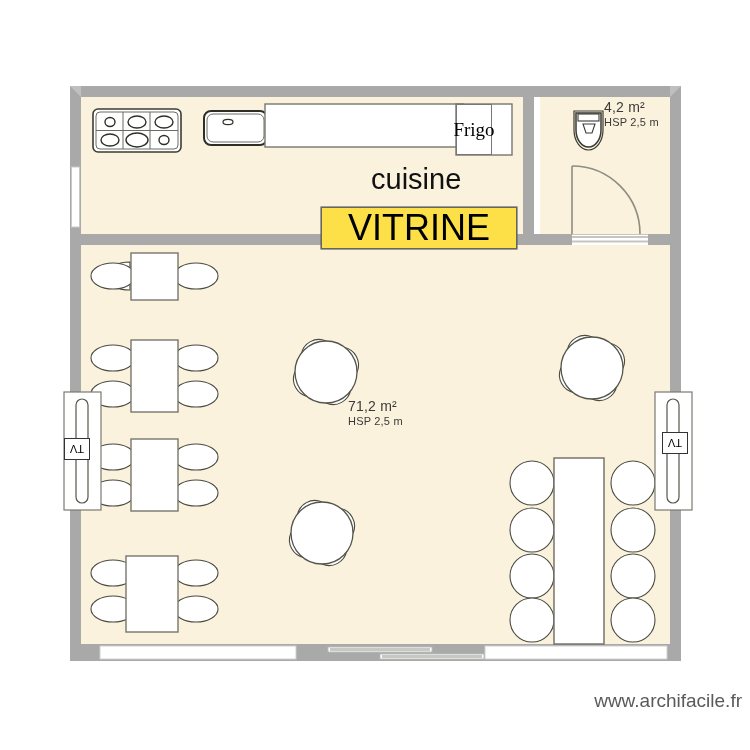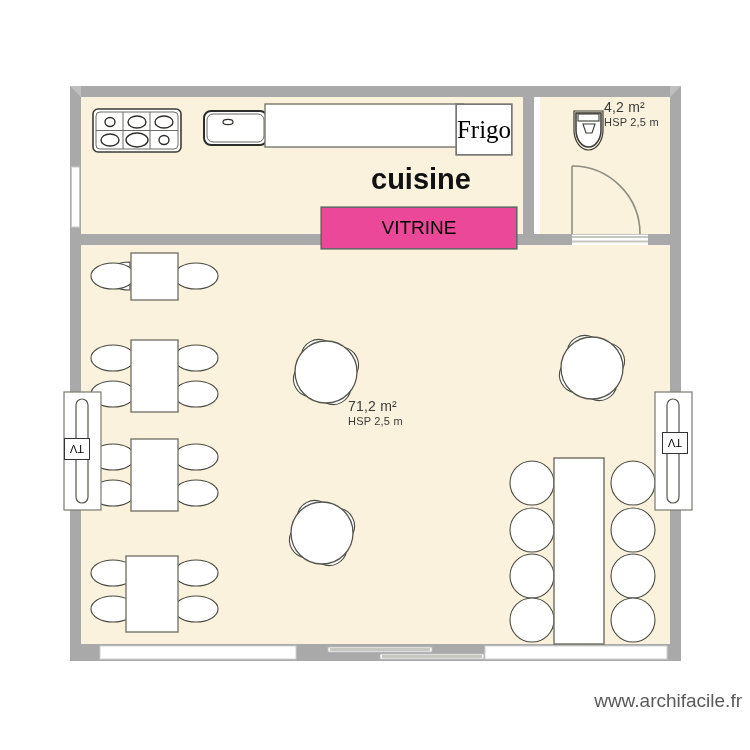--- a/index.html
+++ b/index.html
@@ -30,51 +30,50 @@
     white-space: nowrap;
     color: #000000;
     line-height: 1;
   }
   #label-cuisine {
     left: 371px;
     top: 165px;
     font-size: 29px;
     font-family: "Liberation Sans", sans-serif;
     color: #111;
-    font-weight: bold;
   }
   #label-vitrine {
     position: absolute;
     left: 321px;
     top: 207px;
     width: 196px;
     height: 42px;
-    background: #ec4899;
+    background: #fde047;
     border: 1px solid #666;
     box-sizing: border-box;
     display: flex;
     align-items: center;
     justify-content: center;
-    font-size: 19px;
+    font-size: 36px;
     font-family: "Liberation Sans", sans-serif;
     color: #000;
   }
   #label-frigo {
     position: absolute;
     left: 456px;
     top: 104px;
-    width: 56px;
+    width: 36px;
     height: 51px;
     background: #ffffff;
     border: 1px solid #777;
     box-sizing: border-box;
     display: flex;
     align-items: center;
     justify-content: center;
-    font-size: 25px;
+    font-size: 19px;
     font-family: "Liberation Serif", serif;
     color: #000;
   }
   .area-block {
     position: absolute;
     text-align: left;
     color: #3a3a3a;
   }
   .area-main {
     font-size: 14px;

